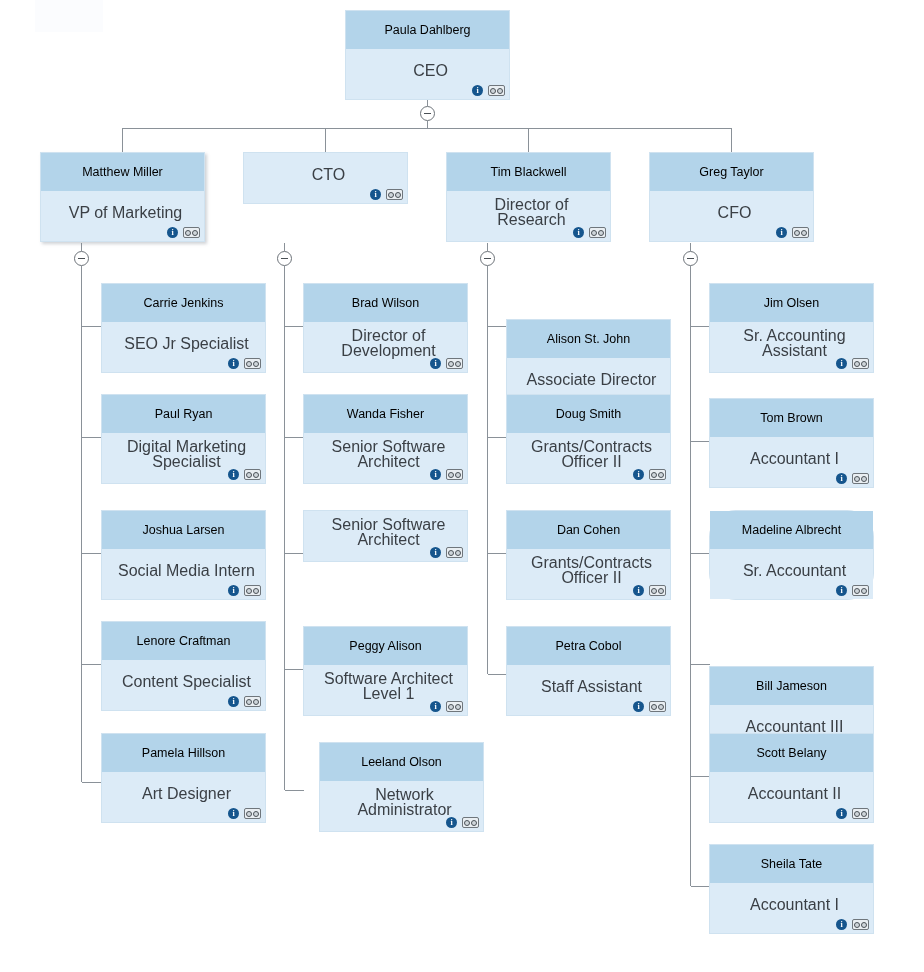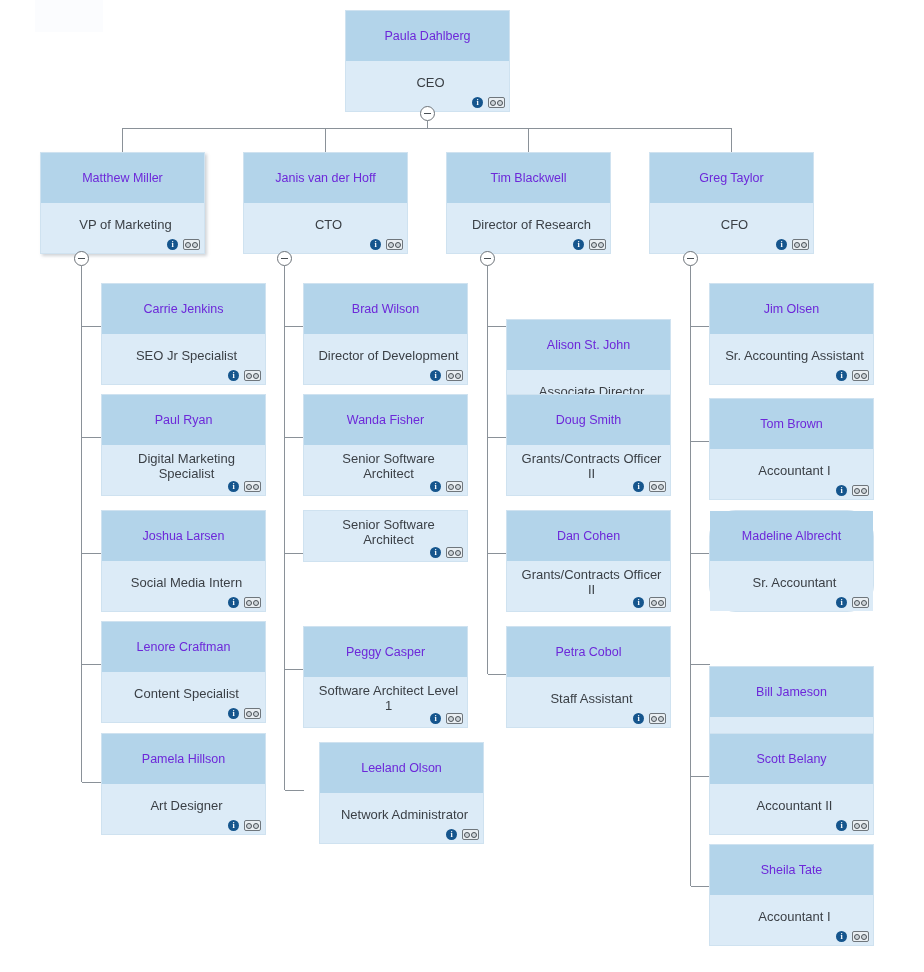--- a/index.html
+++ b/index.html
@@ -44,40 +44,40 @@
     box-sizing: border-box;
     background: #dcebf7;
     border: 1px solid #cfe2f0;
   }
   .node.shadow {
     box-shadow: 2px 2px 3px rgba(120,130,140,0.35);
   }
   .node-name {
     box-sizing: border-box;
     background: #b3d4ea;
-    color: #6d28d9;
+    color: #000000;
     font-size: 12.5px;
     text-align: right;
     display: flex;
     align-items: center;
     justify-content: center;
-    height: 50px;
+    height: 38px;
     padding: 0 6px;
     line-height: 14px;
   }
   .node-title-wrap {
     box-sizing: border-box;
     position: relative;
     height: 50px;
     background: #dcebf7;
   }
   .node-title {
     box-sizing: border-box;
     color: #3a3f45;
-    font-size: 13px;
+    font-size: 16px;
     text-align: center;
     display: flex;
     align-items: center;
     justify-content: center;
     height: 100%;
     padding: 0 6px 8px 12px;
     line-height: 15px;
   }
   .node-icons {
     position: absolute;
@@ -216,21 +216,20 @@
       <div class="node-title">VP of Marketing</div>
       <div class="node-icons">
         <span class="icon-info">i</span>
         <span class="icon-link"></span>
       </div>
     </div>
   </div>
   <div class="collapse-btn" style="left:74px; top:251px;"></div>
 
   <div class="node" style="left:243px; top:152px; width:165px;">
-    <div class="node-name">Janis van der Hoff</div>
     <div class="node-title-wrap">
       <div class="node-title">CTO</div>
       <div class="node-icons">
         <span class="icon-info">i</span>
         <span class="icon-link"></span>
       </div>
     </div>
   </div>
   <div class="collapse-btn" style="left:277px; top:251px;"></div>
 
@@ -339,21 +338,21 @@
     <div class="node-title-wrap">
       <div class="node-title">Senior Software Architect</div>
       <div class="node-icons">
         <span class="icon-info">i</span>
         <span class="icon-link"></span>
       </div>
     </div>
   </div>
 
   <div class="node" style="left:303px; top:626px; width:165px;">
-    <div class="node-name">Peggy Casper</div>
+    <div class="node-name">Peggy Alison</div>
     <div class="node-title-wrap">
       <div class="node-title">Software Architect Level 1</div>
       <div class="node-icons">
         <span class="icon-info">i</span>
         <span class="icon-link"></span>
       </div>
     </div>
   </div>
 
   <div class="node" style="left:303px; top:742px; width:165px;margin-left:16px;">

